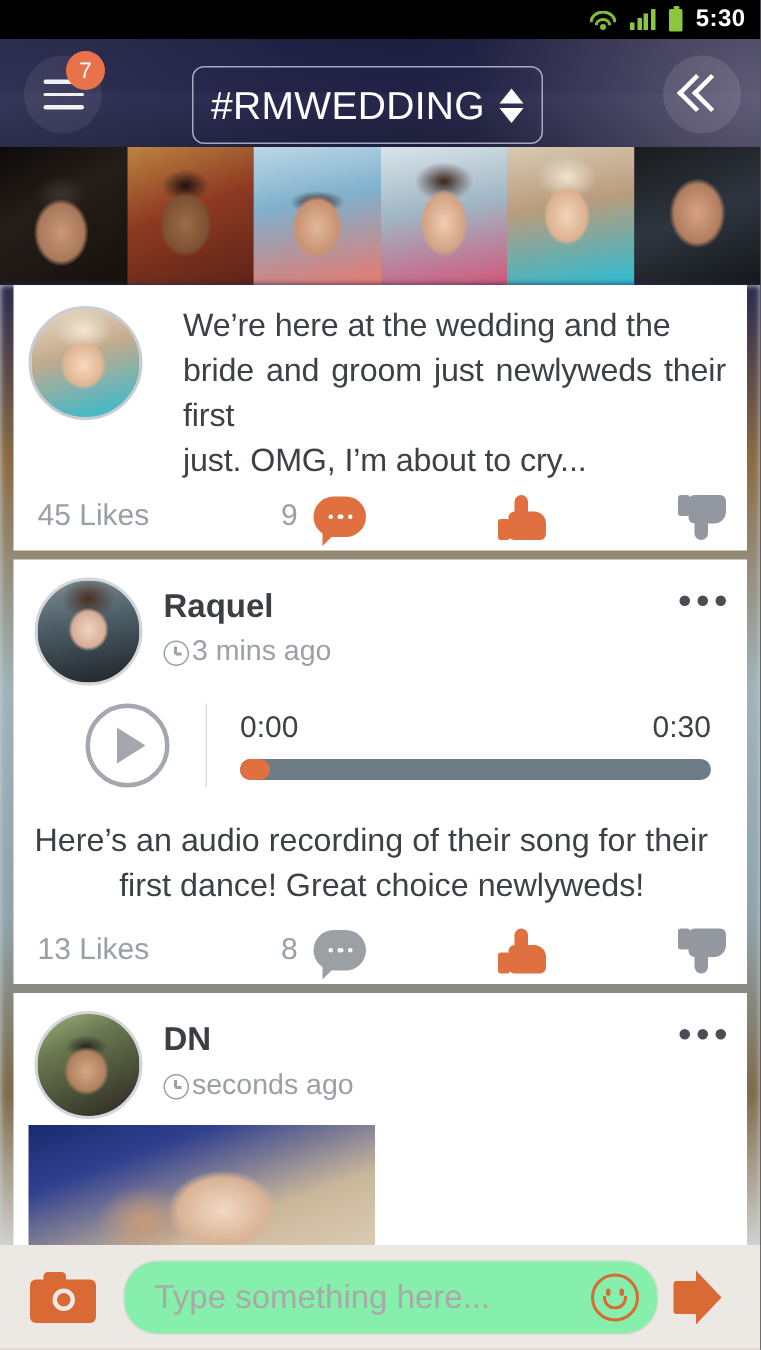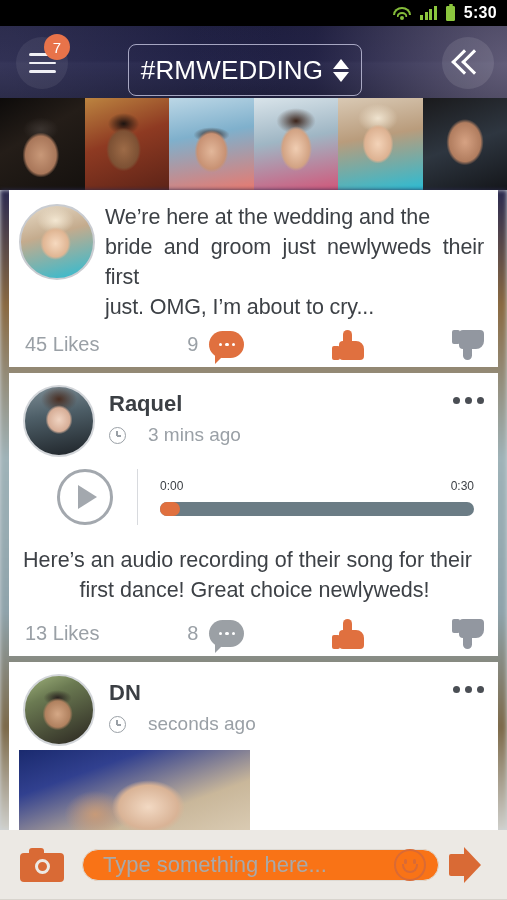--- a/index.html
+++ b/index.html
@@ -126,21 +126,21 @@
     background:linear-gradient(180deg,#2b2a50 0%,#8a6a42 18%,#9fb3b8 42%,#8fa3ab 66%,#7d6a4a 84%,#cfd0cc 100%);
     filter:blur(2px); }
 
   
   .feed { position:absolute; top:190px; left:0; width:507px; height:640px;
     overflow:hidden; }
   .card { background:#fff; margin:0 9px 6px 9px; }
   .card:first-child { margin-top:0; }
 
   
-  .p1 { display:flex; padding:10px 0 0 0; }
+  .p1 { display:flex; padding:10px 0 0 0;gap:17px; }
   .p1 .ava { width:76px; height:76px; border-radius:50%; margin:4px 10px 0 10px;
     flex:none; border:2px solid #c9ccd1; overflow:hidden;
     background:
       radial-gradient(ellipse 28% 30% at 48% 52%, #f6d9bf 0%, #e0b694 62%, rgba(0,0,0,0) 76%),
       radial-gradient(ellipse 34% 24% at 48% 20%, #f3e7d2 0%, rgba(0,0,0,0) 76%),
       linear-gradient(165deg,#e8dcc8 0%,#c4ab8d 40%,#2bbcd4 100%); }
   .p1 .txt { font-size:21.5px; line-height:30px; color:#3d4146;
     text-align:justify; padding:2px 14px 0 0; letter-spacing:-.1px; }
   .p1 .txt .lastline { text-align:left; }
 
@@ -177,21 +177,21 @@
   .ava-raquel { background:
       radial-gradient(ellipse 26% 28% at 50% 48%, #f0d4c2 0%, #d7ae97 62%, rgba(0,0,0,0) 76%),
       radial-gradient(ellipse 36% 26% at 50% 18%, #4a2e22 0%, rgba(0,0,0,0) 74%),
       linear-gradient(170deg,#7e8e96 0%,#4e5f68 40%,#1e2328 100%); }
   .ava-dn { background:
       radial-gradient(ellipse 30% 32% at 48% 56%, #d5a886 0%, #b0815f 60%, rgba(0,0,0,0) 74%),
       radial-gradient(ellipse 26% 14% at 48% 32%, #2a2320 0%, rgba(0,0,0,0) 80%),
       linear-gradient(155deg,#9fb27c 0%,#6b7a52 30%,#2a2520 100%); }
   .pname { font-size:22px; font-weight:bold; color:#3b3f44; line-height:30px;
     margin-top:4px; }
-  .pmeta { display:flex; align-items:center; gap:22px; margin-top:5px; }
+  .pmeta { display:flex; align-items:center; gap:2px; margin-top:5px; }
   .clock { width:17px; height:17px; border:1.6px solid #9aa0a6; border-radius:50%;
     position:relative; flex:none; }
   .clock:before { content:""; position:absolute; left:6.3px; top:3px;
     width:1.6px; height:5px; background:#9aa0a6; }
   .clock:after { content:""; position:absolute; left:6.5px; top:7.5px;
     width:4.5px; height:1.6px; background:#9aa0a6; }
   .ptime { font-size:19px; color:#9aa0a6; }
   .dots { position:absolute; right:14px; top:24px; display:flex; gap:5px;
     cursor:pointer; }
   .dots i { width:7px; height:7px; border-radius:50%; background:#4a4e54; display:block; }
@@ -199,21 +199,21 @@
   
   .audio { display:flex; align-items:center; padding:12px 16px 16px 14px; }
   .playbtn { width:56px; height:56px; border-radius:50%; border:3px solid #a3a8ae;
     margin:0 24px 0 34px; flex:none; display:flex; align-items:center;
     justify-content:center; cursor:pointer; }
   .playbtn i { width:0; height:0; border-left:19px solid #a3a8ae;
     border-top:12px solid transparent; border-bottom:12px solid transparent;
     margin-left:5px; }
   .divider { width:1px; align-self:stretch; background:#d8dade; margin-right:22px; }
   .atrack { flex:1 1 auto; }
-  .atimes { display:flex; justify-content:space-between; font-size:12px;
+  .atimes { display:flex; justify-content:space-between; font-size:20px;
     color:#3d4146; margin-bottom:9px; padding-right:8px; }
   .bar { height:14px; border-radius:7px; background:#6b7c85; position:relative;
     margin-right:8px; cursor:pointer; }
   .bar .knob { position:absolute; left:0; top:0; width:20px; height:14px;
     border-radius:7px; background:#e0703f; }
 
   .ptxt { font-size:21.5px; line-height:30px; color:#3d4146;
     padding:4px 12px 6px 14px; text-align:justify; }
   .ptxt .lastline { text-align:center; }
 
@@ -234,21 +234,21 @@
     background:#ece9e4; display:flex; align-items:center; padding:0 12px;
     box-shadow:0 -1px 0 #d8d4cd inset; }
   .camera { width:44px; height:34px; position:relative; margin:0 8px 0 8px;
     cursor:pointer; flex:none; }
   .camera .body { position:absolute; left:0; bottom:0; width:44px; height:29px;
     background:#d96a35; border-radius:4px; }
   .camera .hump { position:absolute; left:9px; top:0; width:15px; height:8px;
     background:#d96a35; border-radius:3px 3px 0 0; }
   .camera .lens { position:absolute; left:15px; top:11px; width:15px; height:15px;
     border-radius:50%; border:3.5px solid #ece9e4; }
-  .inputwrap { flex:1 1 auto; height:32px; background:#f97316;
+  .inputwrap { flex:1 1 auto; height:50px; background:#86efac;
     border:1px solid #dedad3; border-radius:23px; display:flex;
     align-items:center; padding:0 12px 0 20px; margin:0 10px; }
   .inputwrap input { flex:1 1 auto; border:none; outline:none; background:none;
     font-family:"Liberation Sans", sans-serif; font-size:22px; color:#3d4146; }
   .inputwrap input::placeholder { color:#a9a9a9; }
   .smiley { width:32px; height:32px; border-radius:50%; border:2.2px solid #d96a35;
     position:relative; flex:none; cursor:pointer; }
   .smiley .e { position:absolute; top:8px; width:3.4px; height:5px;
     border-radius:2px; background:#d96a35; }
   .smiley .e.l { left:8px; } .smiley .e.r { right:8px; }

